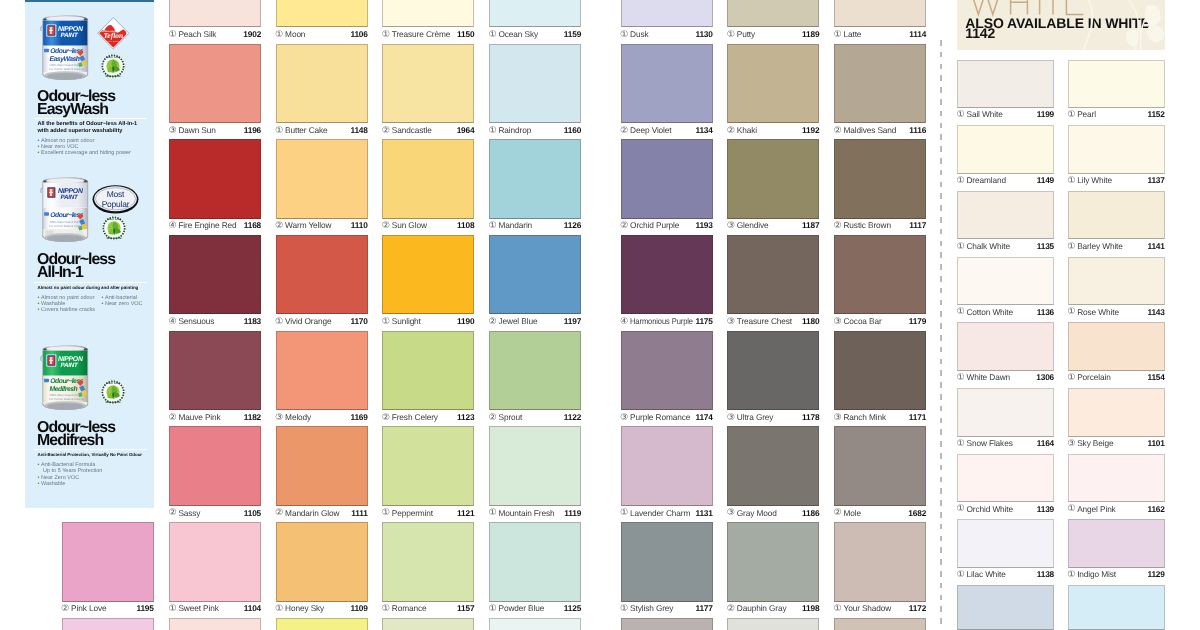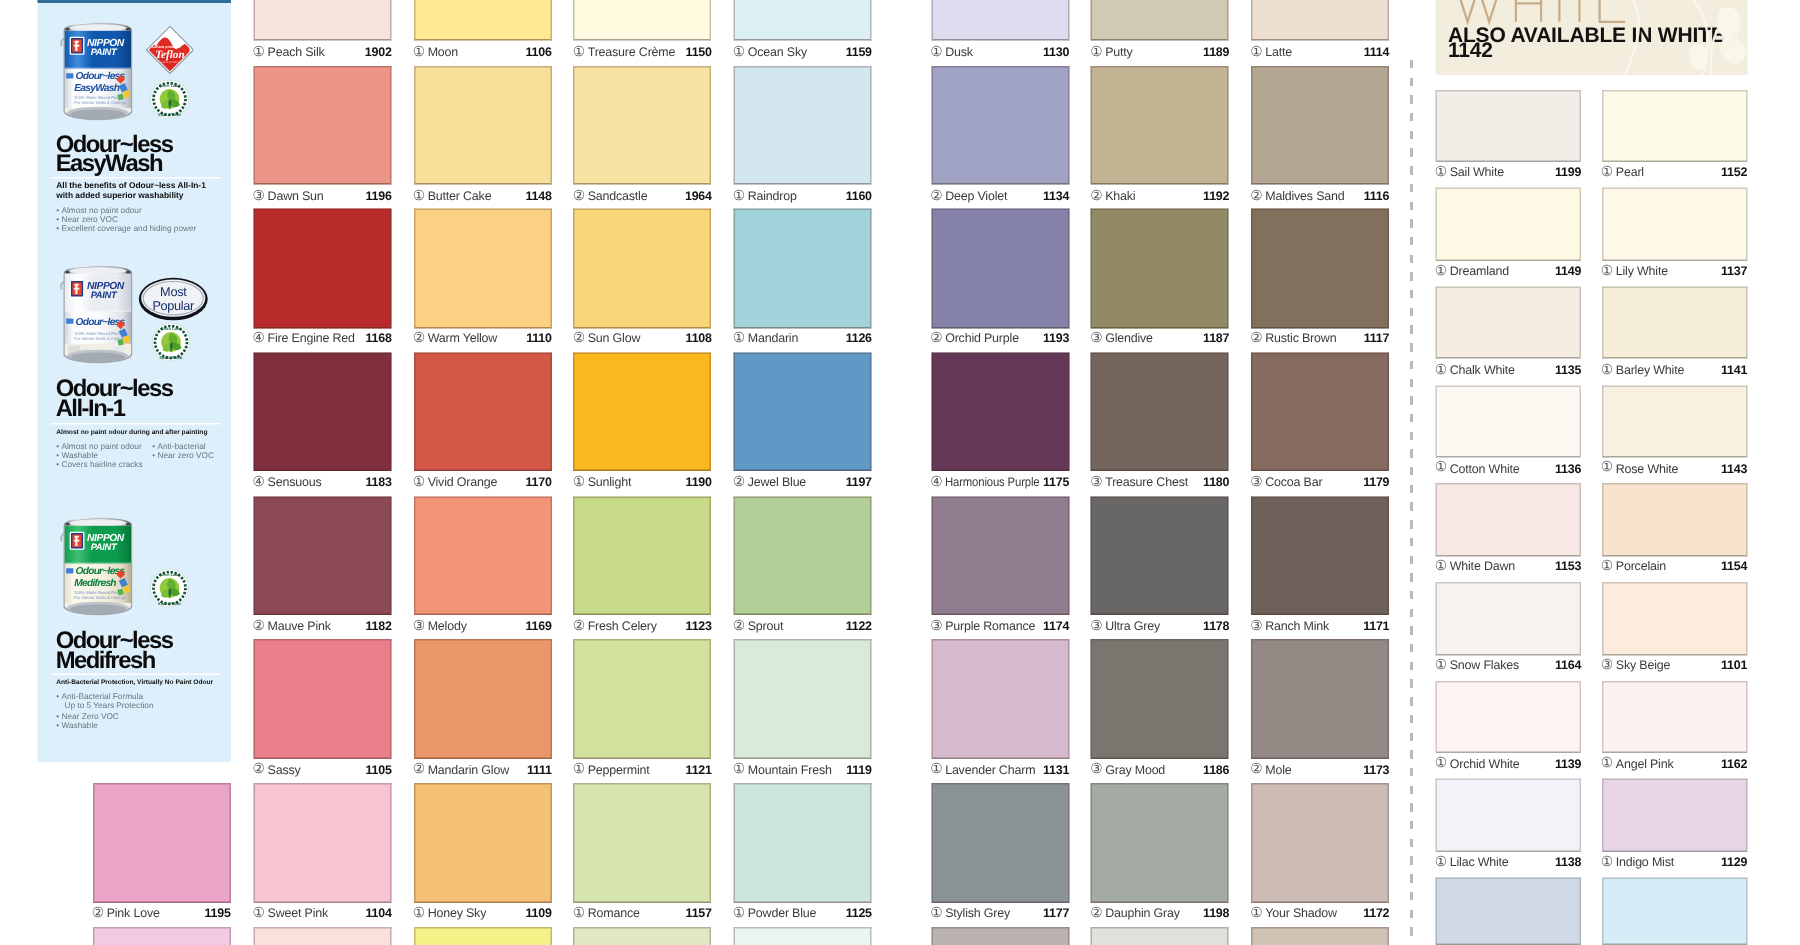--- a/index.html
+++ b/index.html
@@ -630,21 +630,21 @@
   <div class="sw" style="left: 727.2px; top: 426.4px; width: 92.3px; height: 79.4px; background-color: rgb(122, 118, 111);"></div>
   <div class="lbl" style="left:727.2px;top:507.6px;width:92.3px;">
         <span class="sheen">③</span>
         <span class="nm">Gray Mood</span>
         <span class="cd">1186</span>
       </div>
   <div class="sw" style="left: 833.9px; top: 426.4px; width: 92.3px; height: 79.4px; background-color: rgb(147, 138, 134);"></div>
   <div class="lbl" style="left:833.9px;top:507.6px;width:92.3px;">
         <span class="sheen">②</span>
         <span class="nm">Mole</span>
-        <span class="cd">1173</span>
+        <span class="cd">1682</span>
       </div>
   <div class="sw" style="left: 61.5px; top: 522.2px; width: 92.3px; height: 79.4px; background-color: rgb(233, 164, 200);"></div>
   <div class="lbl" style="left:61.5px;top:603.4px;width:92.3px;">
         <span class="sheen">②</span>
         <span class="nm">Pink Love</span>
         <span class="cd">1195</span>
       </div>
   <div class="sw" style="left: 168.8px; top: 522.2px; width: 92.3px; height: 79.4px; background-color: rgb(247, 198, 210);"></div>
   <div class="lbl" style="left:168.8px;top:603.4px;width:92.3px;">
         <span class="sheen">①</span>
@@ -743,21 +743,21 @@
   <div class="sw wh" style="left: 1067.6px; top: 256.6px; width: 97.2px; height: 48.5px; background-color: rgb(248, 241, 226);"></div>
   <div class="lbl" style="left:1067.6px;top:306.5px;width:97.2px;">
         <span class="sheen">①</span>
         <span class="nm">Rose White</span>
         <span class="cd">1143</span>
       </div>
   <div class="sw wh" style="left: 956.9px; top: 322.3px; width: 97.2px; height: 48.5px; background-color: rgb(248, 232, 229);"></div>
   <div class="lbl" style="left:956.9px;top:372.2px;width:97.2px;">
         <span class="sheen">①</span>
         <span class="nm">White Dawn</span>
-        <span class="cd">1153</span>
+        <span class="cd">1306</span>
       </div>
   <div class="sw wh" style="left: 1067.6px; top: 322.3px; width: 97.2px; height: 48.5px; background-color: rgb(248, 228, 206);"></div>
   <div class="lbl" style="left:1067.6px;top:372.2px;width:97.2px;">
         <span class="sheen">①</span>
         <span class="nm">Porcelain</span>
         <span class="cd">1154</span>
       </div>
   <div class="sw wh" style="left: 956.9px; top: 388px; width: 97.2px; height: 48.5px; background-color: rgb(247, 242, 237);"></div>
   <div class="lbl" style="left:956.9px;top:437.9px;width:97.2px;">
         <span class="sheen">①</span>

